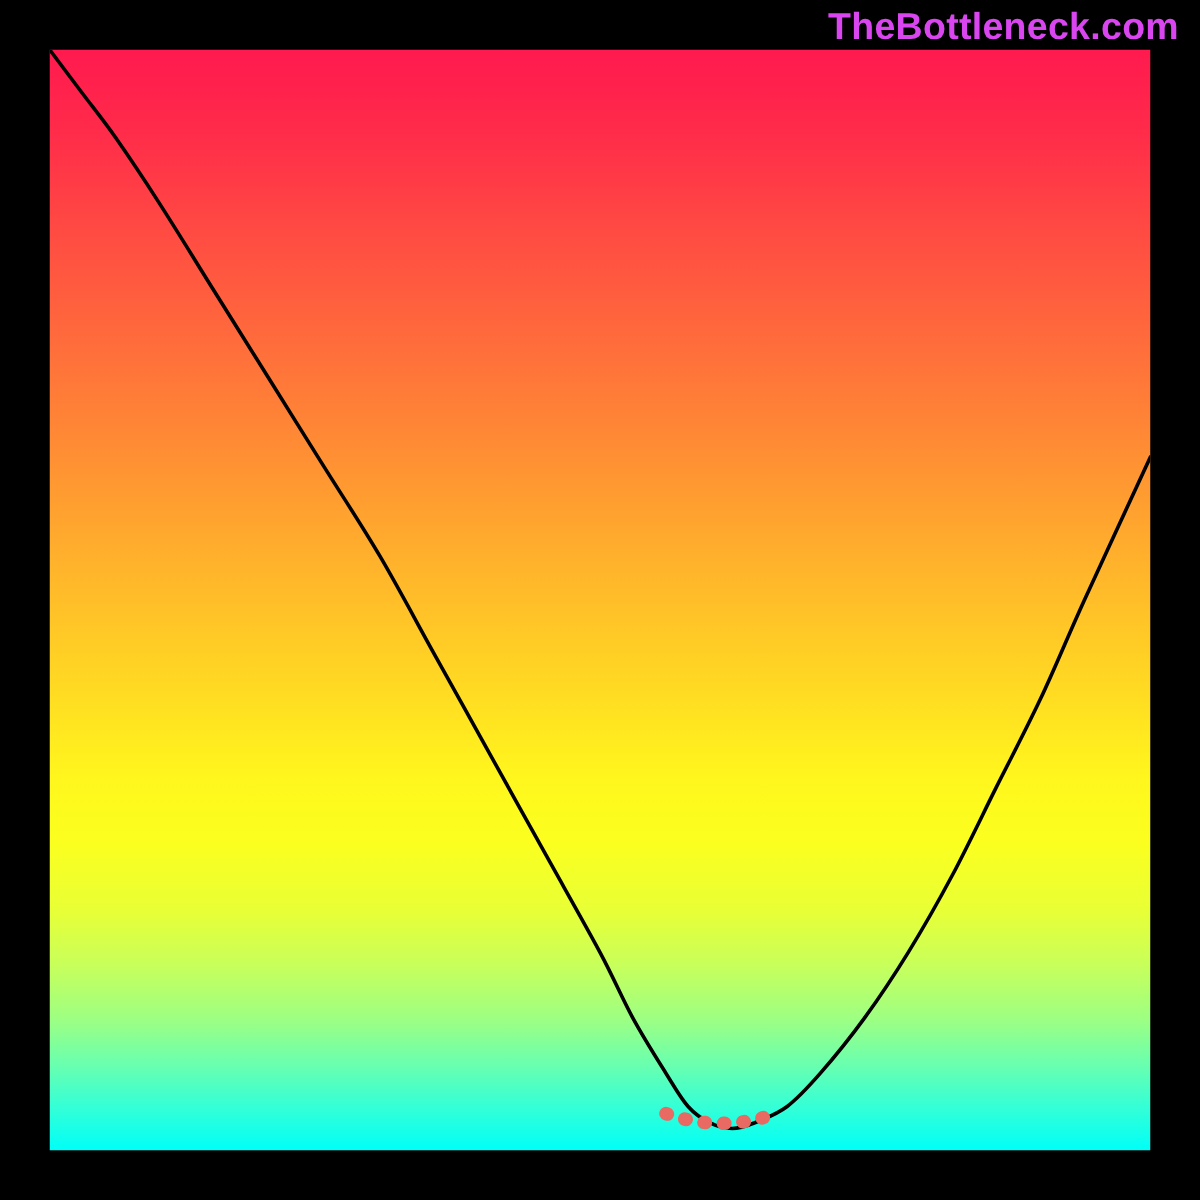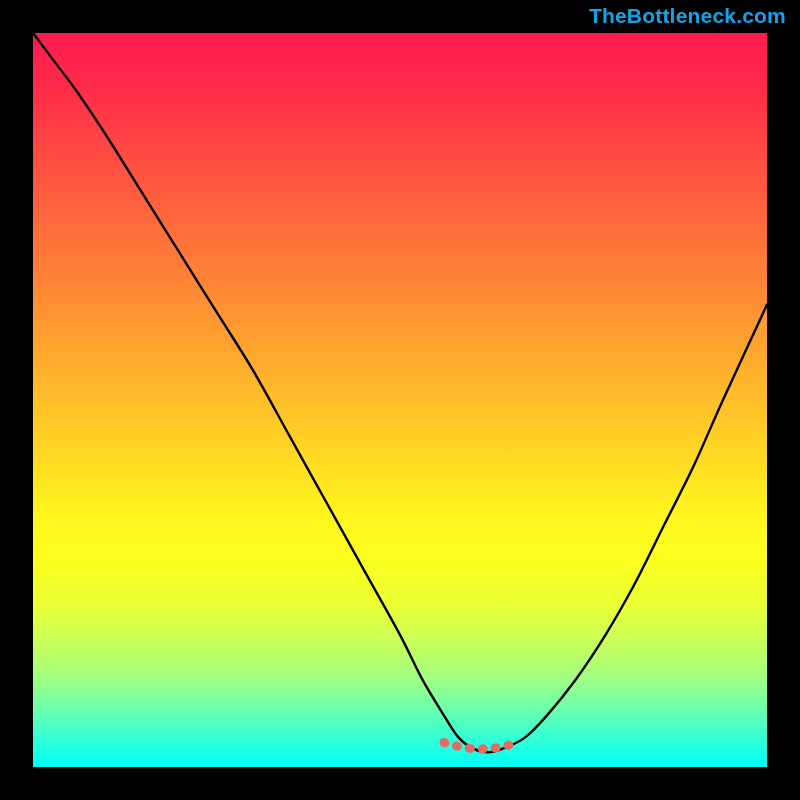--- a/index.html
+++ b/index.html
@@ -8,23 +8,23 @@
     position: relative;
     width: 800px;
     height: 800px;
     background: #000;
   }
   .watermark {
     position: absolute;
     top: 4px;
     right: 14px;
     font-family: Arial, Helvetica, sans-serif;
-    font-size: 21px;
+    font-size: 25px;
     font-weight: 600;
-    color: #0ea5e9;
+    color: #d946ef;
     letter-spacing: 0.2px;
     z-index: 5;
   }
   .plot {
     position: absolute;
     left: 33px;
     top: 33px;
     width: 734px;
     height: 734px;
     overflow: hidden;

